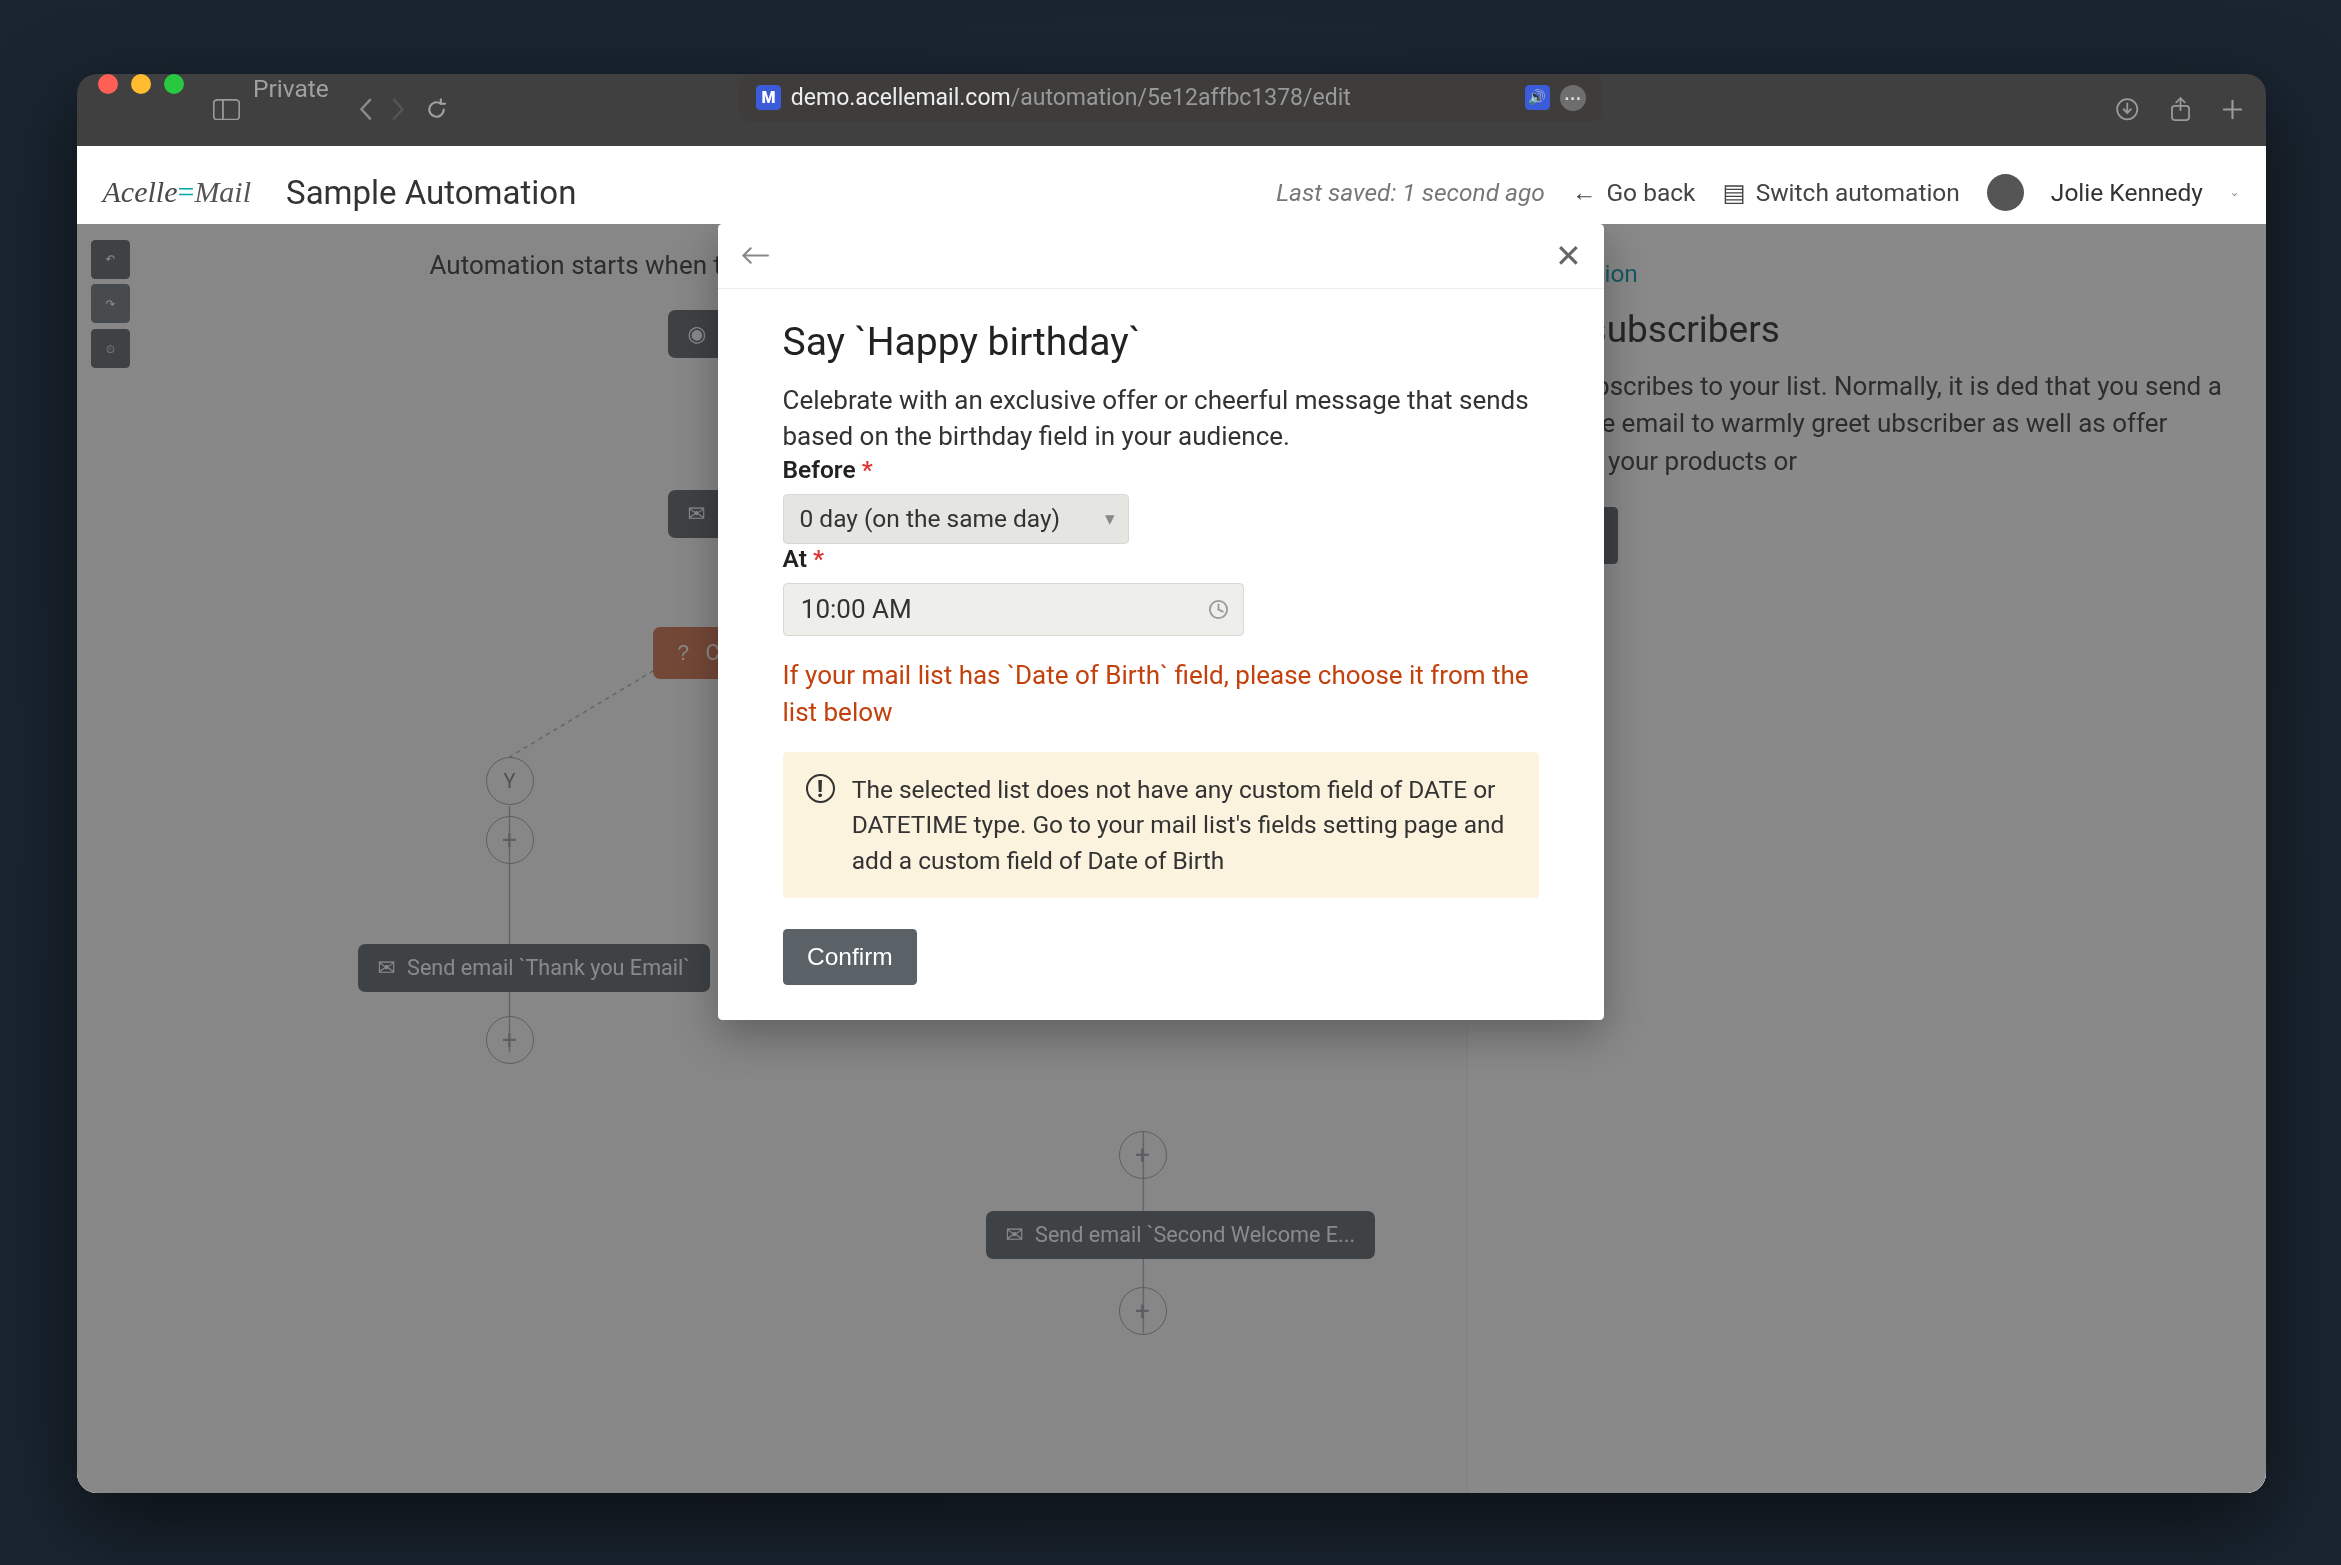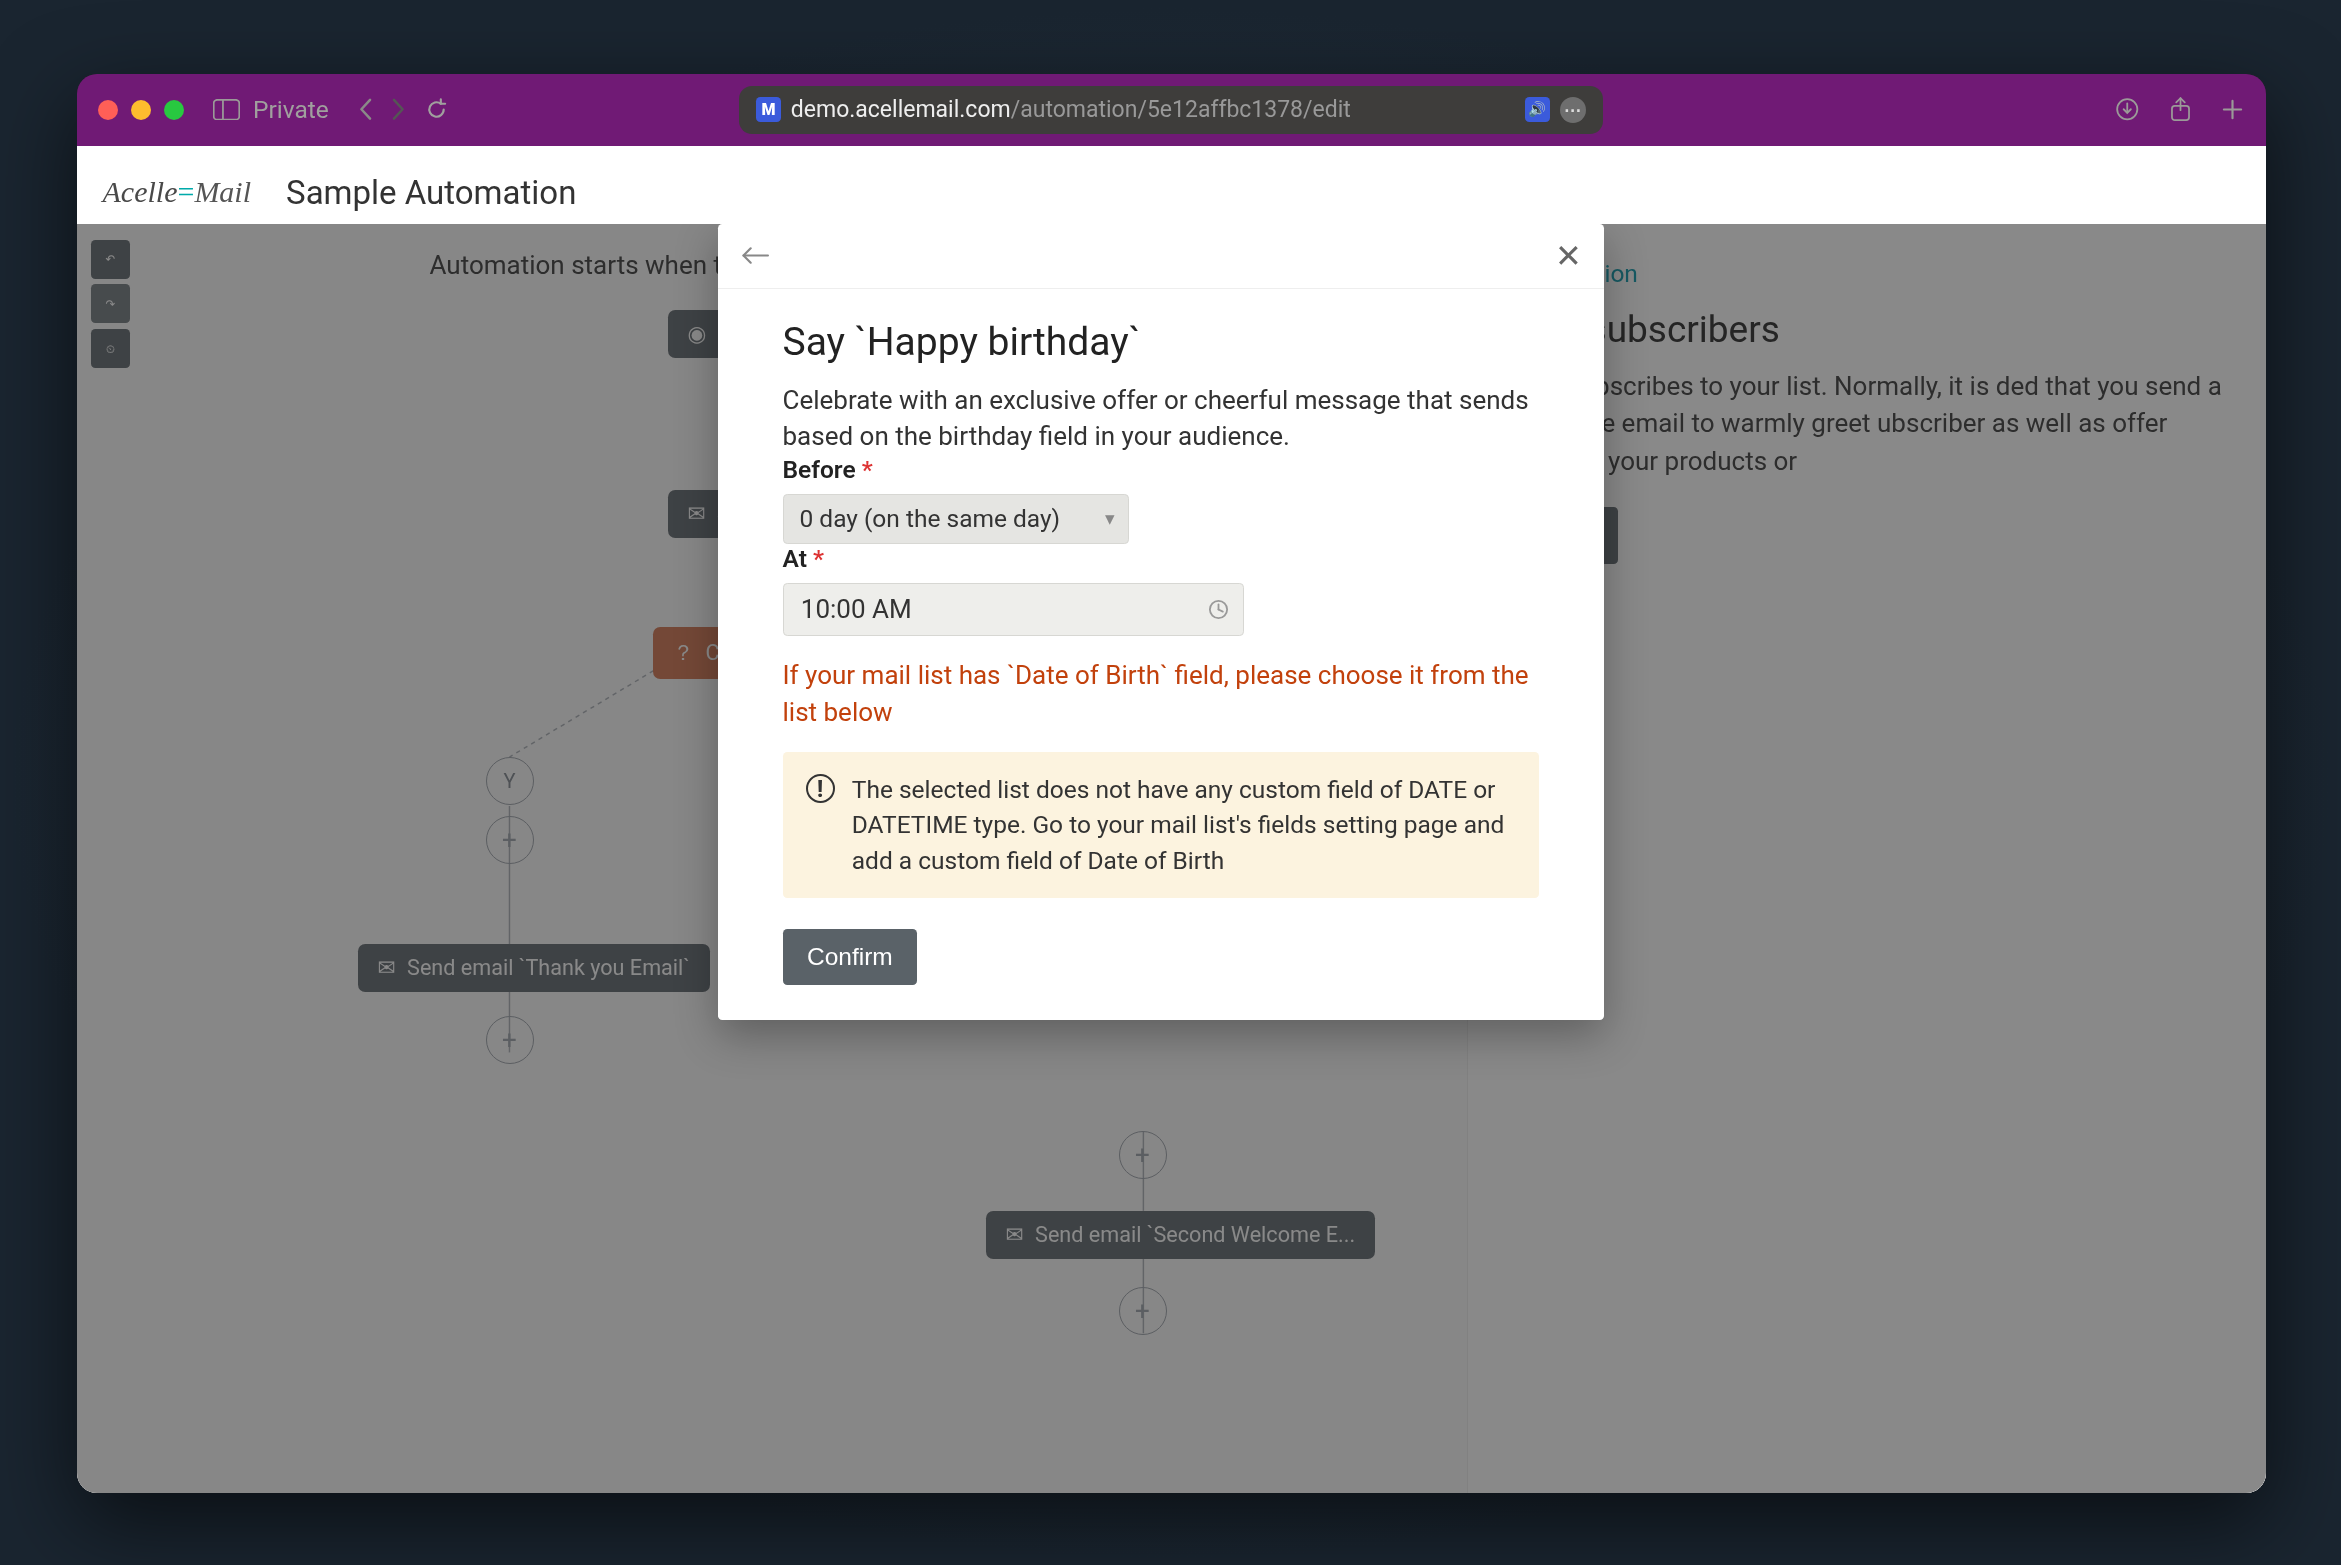--- a/index.html
+++ b/index.html
@@ -16,23 +16,22 @@
   width: 2189px;
   height: 1419px;
   background: #222;
   border-radius: 20px;
   box-shadow: 0 29px 86px rgba(0,0,0,0.6);
   overflow: hidden;
   position: relative;
 }
 .titlebar {
   height: 72px;
-  background: #701a75;
+  background: #404040;
   display: flex;
-  align-items: center;
   padding: 0 21.6px;
   position: relative;
 }
 .traffic { display: flex; gap: 13px; margin-right: 29px; }
 .tl { width: 20px; height: 20px; border-radius: 50%; }
 .tl.r { background: #ff5f57; }
 .tl.y { background: #febc2e; }
 .tl.g { background: #28c840; }
 .tb-icon { color: #9b9a98; display: flex; align-items: center; justify-content: center; }
 .sidebar-toggle { margin-right: 13px; }
@@ -254,20 +253,34 @@
       </div>
     </div>
   </div>
 
   <div class="app">
     <div class="app-header">
       <span class="logo">
         <span>Acelle</span><span style="color:#0aa; font-style:normal;">=</span><span class="mail">Mail</span>
       </span>
       <span class="auto-name">Sample Automation</span>
+      <div class="hdr-right">
+        <span class="saved">Last saved: 1 second ago</span>
+        <span class="hdr-link">
+          <span>←</span>
+          <span>Go back</span>
+        </span>
+        <span class="hdr-link">
+          <span>▤</span>
+          <span>Switch automation</span>
+        </span>
+        <span class="avatar"></span>
+        <span class="username">Jolie Kennedy</span>
+        <span style="color:#888;">⌄</span>
+      </div>
     </div>
 
     <div class="canvas-area">
       <div class="side-tools">
         <div class="tool-btn">↶</div>
         <div class="tool-btn" style="background:#6e757b;">↷</div>
         <div class="tool-btn">⏲</div>
       </div>
       <div class="canvas-hint">Automation starts when the</div>
 

